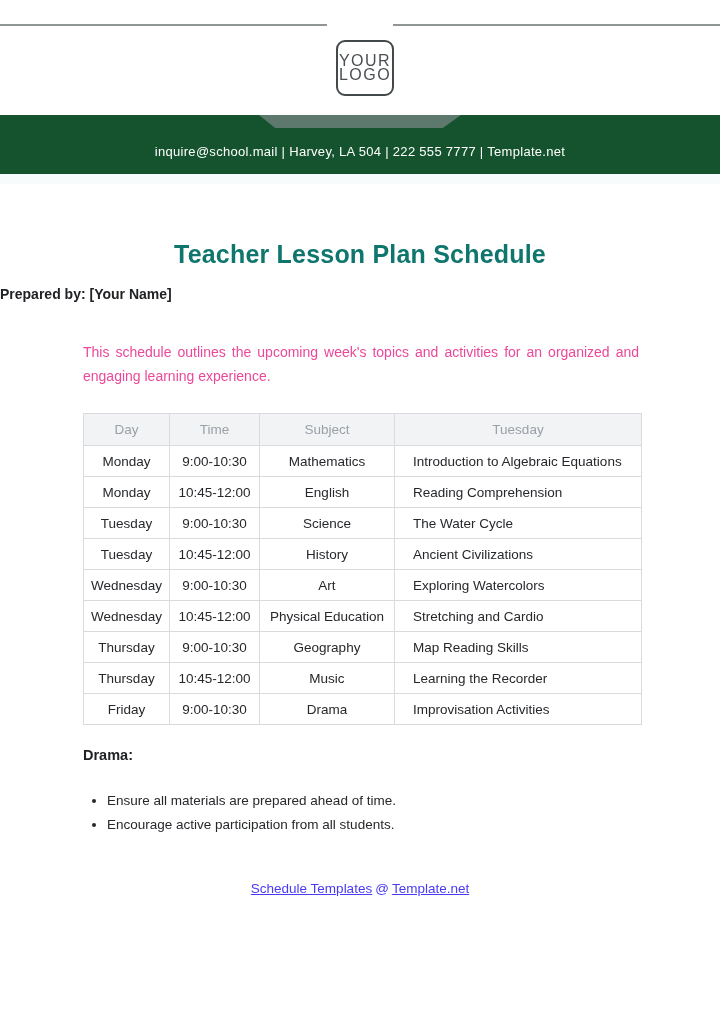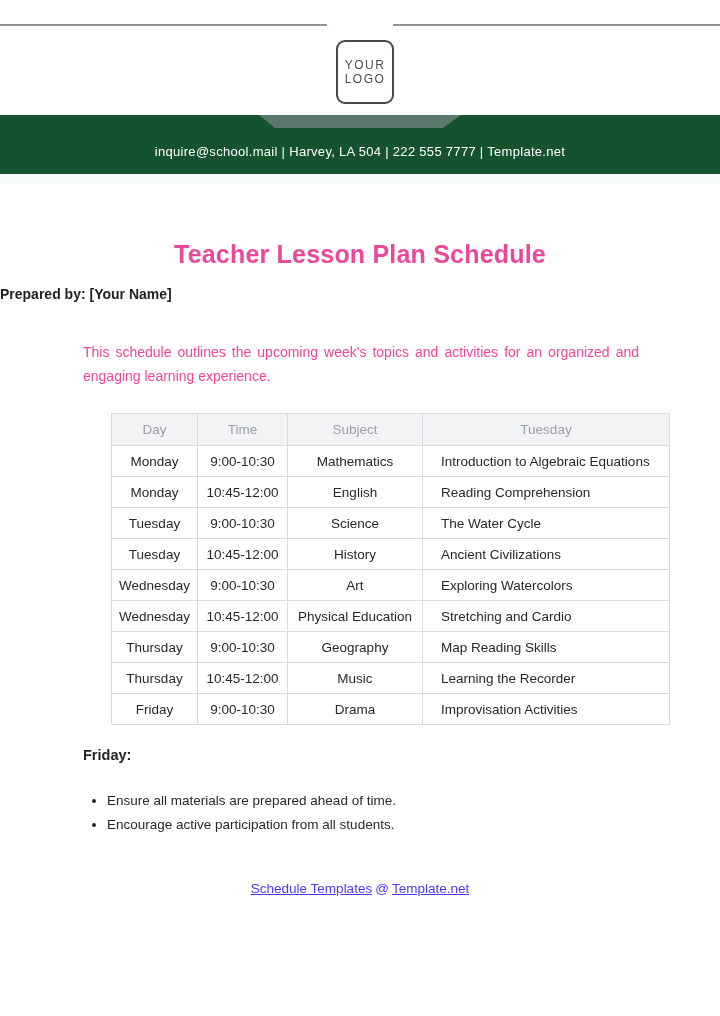--- a/index.html
+++ b/index.html
@@ -13,25 +13,25 @@
     margin:0 auto;
   }
 
   
   .topline { position:absolute; top:24px; height:2px; background:#8f9695; }
   .topline.left  { left:0; width:327px; }
   .topline.right { left:393px; width:327px; }
 
   .logo-box {
     position:absolute; top:40px; left:336px;
-    width:58px; height:64px;
+    width:58px; height:56px;
     border:2px solid #43484a; border-radius:9px;
     background:#ffffff;
     display:flex; flex-direction:column; align-items:center; justify-content:center;
-    color:#4a4f52; font-size:12px; letter-spacing:1.5px; line-height:14px;
+    color:#4a4f52; font-size:16px; letter-spacing:1.5px; line-height:14px;
   }
 
   .band {
     position:absolute; top:115px; left:0;
     width:720px; height:59px; background:#14532d;
     display:flex; align-items:center; justify-content:center;
   }
   .band-text {
     color:#ffffff; font-size:13px; letter-spacing:0.3px;
     margin-top:13px;
@@ -42,39 +42,38 @@
     clip-path: polygon(0 0, 100% 0, 91% 100%, 8% 100%);
   }
   .band-underglow {
     position:absolute; top:174px; left:0; width:720px; height:10px;
     background:#f7fbfb;
   }
 
   
   .doc-title {
     position:absolute; top:240px; left:0; width:720px;
-    text-align:center; font-size:25px; font-weight:700; color:#ec4899;
+    text-align:center; font-size:25px; font-weight:700; color:#0f766e;
     letter-spacing:0.2px;
   }
   .prepared-by {
     position:absolute; top:286px; left:0; width:624px;
     text-align:left; font-size:14px; font-weight:700; color:#202225;
   }
   .intro {
     position:absolute; top:340px; left:83px; width:556px;
     font-size:14px; line-height:24px; color:#ec4899;
     text-align:justify;
   }
 
   
   .schedule-table {
     position:absolute; top:413px; left:83px;
     border-collapse:collapse; table-layout:fixed; width:558px;
     font-size:13.5px;
-    margin-left:28px;
   }
   .schedule-table th, .schedule-table td {
     border:1px solid #d9dbde;
   }
   .schedule-table th {
     height:32px; background:#f2f3f5; color:#9aa0a7;
     font-weight:400; text-align:center;
   }
   .schedule-table td {
     height:31px; color:#26282b; text-align:center;
@@ -187,21 +186,21 @@
       <tr>
         <td class="col-day">Friday</td>
         <td class="col-time">9:00-10:30</td>
         <td class="col-subject">Drama</td>
         <td class="col-activity">Improvisation Activities</td>
       </tr>
     </tbody>
   </table>
 
   <div class="notes">
-    <div class="notes-heading">Friday:</div>
+    <div class="notes-heading">Drama:</div>
     <ul class="notes-list">
       <li>Ensure all materials are prepared ahead of time.</li>
       <li>Encourage active participation from all students.</li>
     </ul>
   </div>
 
   <div class="footer">
     <a>Schedule Templates</a><span class="sep">@</span><a>Template.net</a>
   </div>
 

